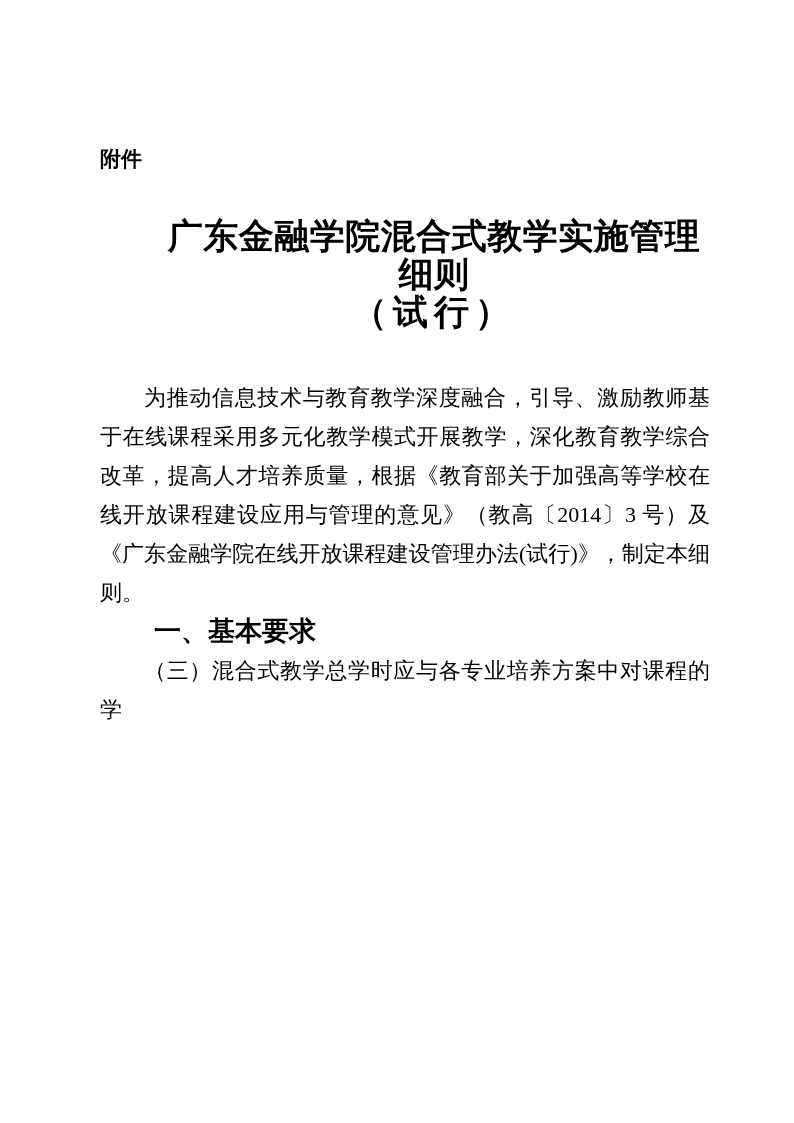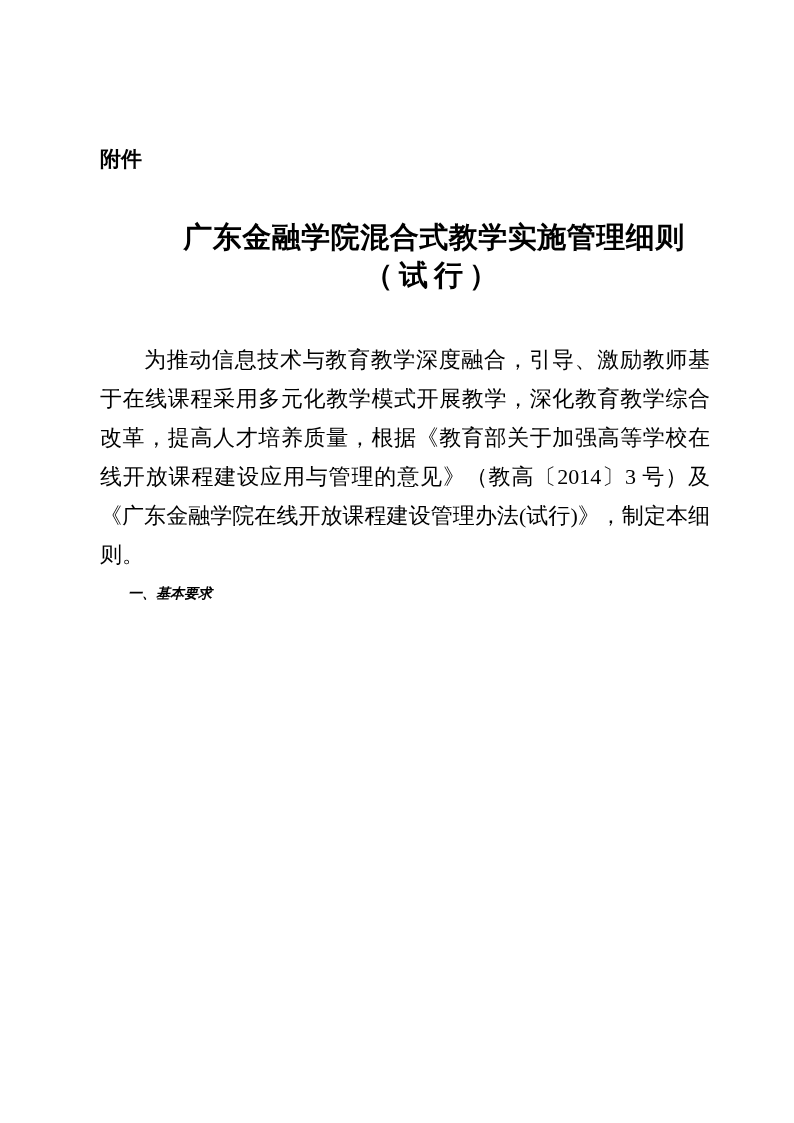--- a/index.html
+++ b/index.html
@@ -22,43 +22,42 @@
     font-family: "Liberation Sans", "DejaVu Sans", sans-serif;
     font-weight: 700;
     font-size: 21px;
     line-height: 26px;
   }
   .doc-title {
     margin: 46px 0 0 0;
     padding-left: 58px;        
     text-align: center;
     font-weight: 700;
-    font-size: 29px;
+    font-size: 35px;
     line-height: 38px;
     letter-spacing: 0.5px;
   }
   .doc-title .subtitle-line {
     letter-spacing: 6px;
     text-align: center;
   }
   .doc-body {
     margin-top: 46px;
     font-size: 22px;
     line-height: 39px;
     text-align: justify;
   }
   .doc-body p {
     margin: 0;
     text-indent: 2em;
   }
   .doc-body p.section-heading {
     font-family: "Liberation Sans", "DejaVu Sans", sans-serif;
     font-weight: 700;
-    font-size: 14px;
-    font-style: italic;
+    font-size: 27px;
   }
   .page-number {
     position: absolute;
     top: 991px;
     right: 110px;
     font-size: 19px;
     letter-spacing: 3px;
     white-space: nowrap;
   }
 </style>
@@ -70,17 +69,18 @@
   <div class="attachment">附件</div>
 
   <h1 class="doc-title">
     <span class="title-line">广东金融学院混合式教学实施管理细则</span><br>
     <span class="subtitle-line">（试行）</span>
   </h1>
 
   <div class="doc-body">
     <p>为推动信息技术与教育教学深度融合，引导、激励教师基于在线课程采用多元化教学模式开展教学，深化教育教学综合改革，提高人才培养质量，根据《教育部关于加强高等学校在线开放课程建设应用与管理的意见》（教高〔2014〕3 号）及《广东金融学院在线开放课程建设管理办法(试行)》，制定本细则。</p>
     <p class="section-heading">一、基本要求</p>
+    <p>（三）混合式教学总学时应与各专业培养方案中对课程的学</p>
   </div>
 
   <div class="page-number">— 3 —</div>
 
 </div>
 
 </body></html>

